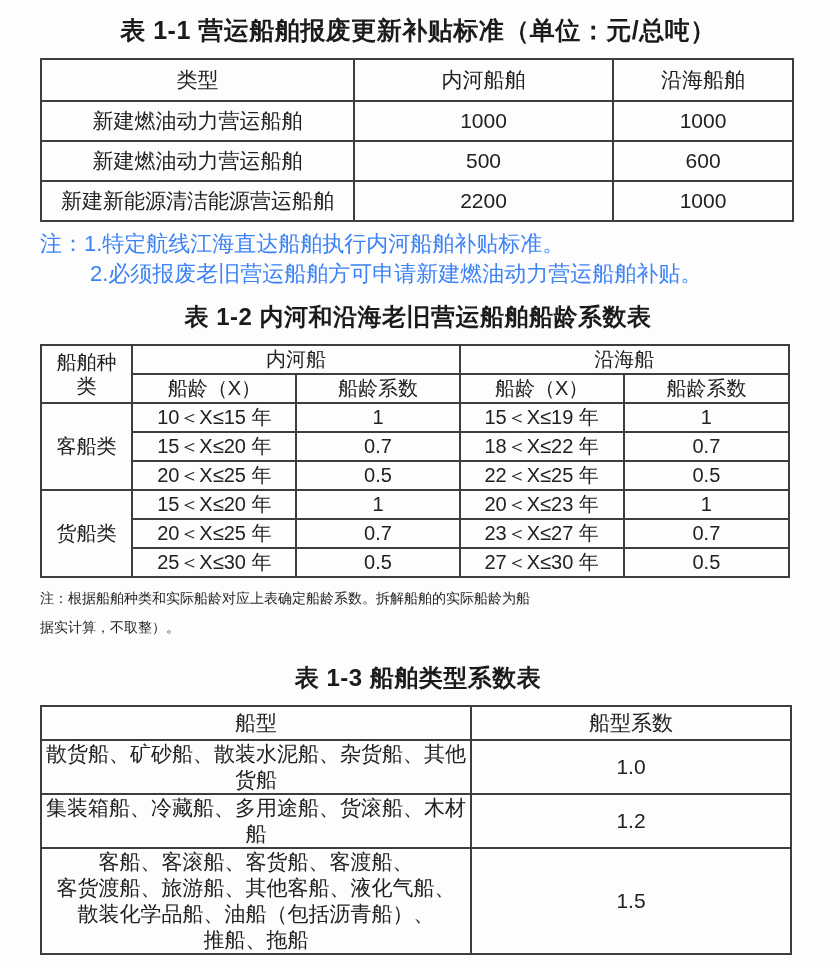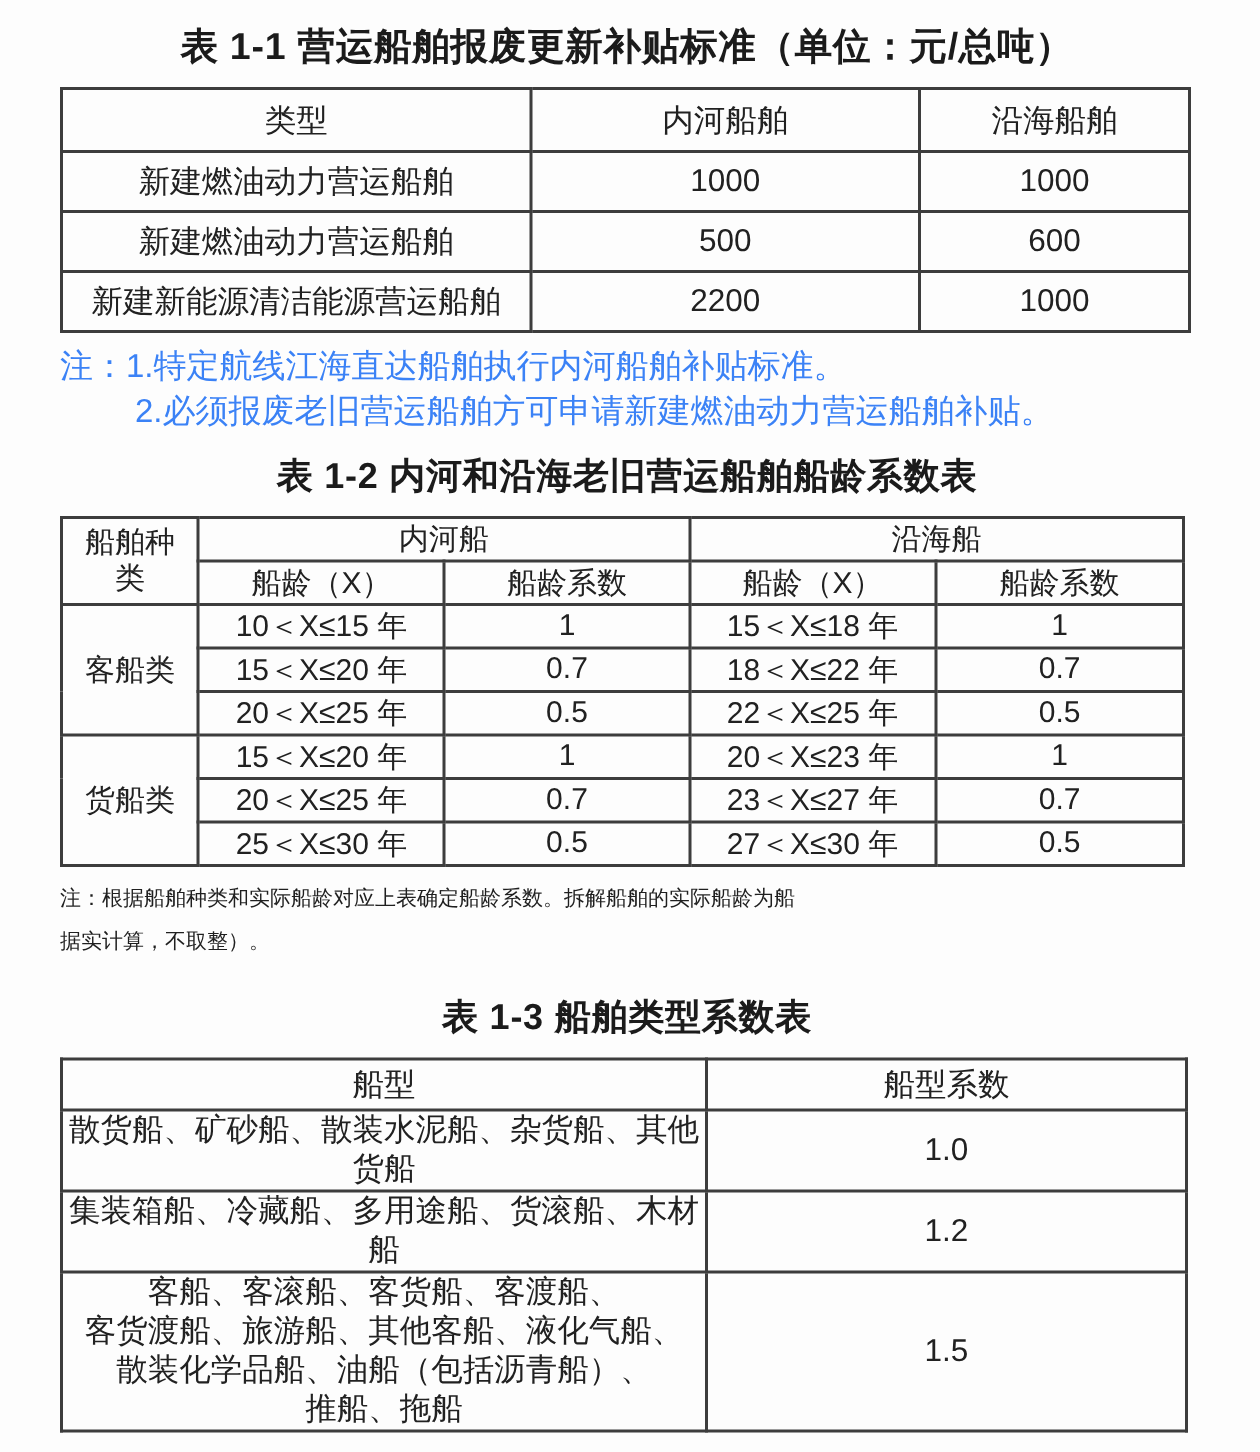--- a/index.html
+++ b/index.html
@@ -151,21 +151,21 @@
       <tr class="hdr2">
         <th>船龄（X）</th>
         <th>船龄系数</th>
         <th>船龄（X）</th>
         <th>船龄系数</th>
       </tr>
       <tr>
         <td rowspan="3">客船类</td>
         <td>10＜X≤15 年</td>
         <td>1</td>
-        <td>15＜X≤18 年</td>
+        <td>15＜X≤19 年</td>
         <td>1</td>
       </tr>
       <tr>
         <td>15＜X≤20 年</td>
         <td>0.7</td>
         <td>18＜X≤22 年</td>
         <td>0.7</td>
       </tr>
       <tr>
         <td>20＜X≤25 年</td>

